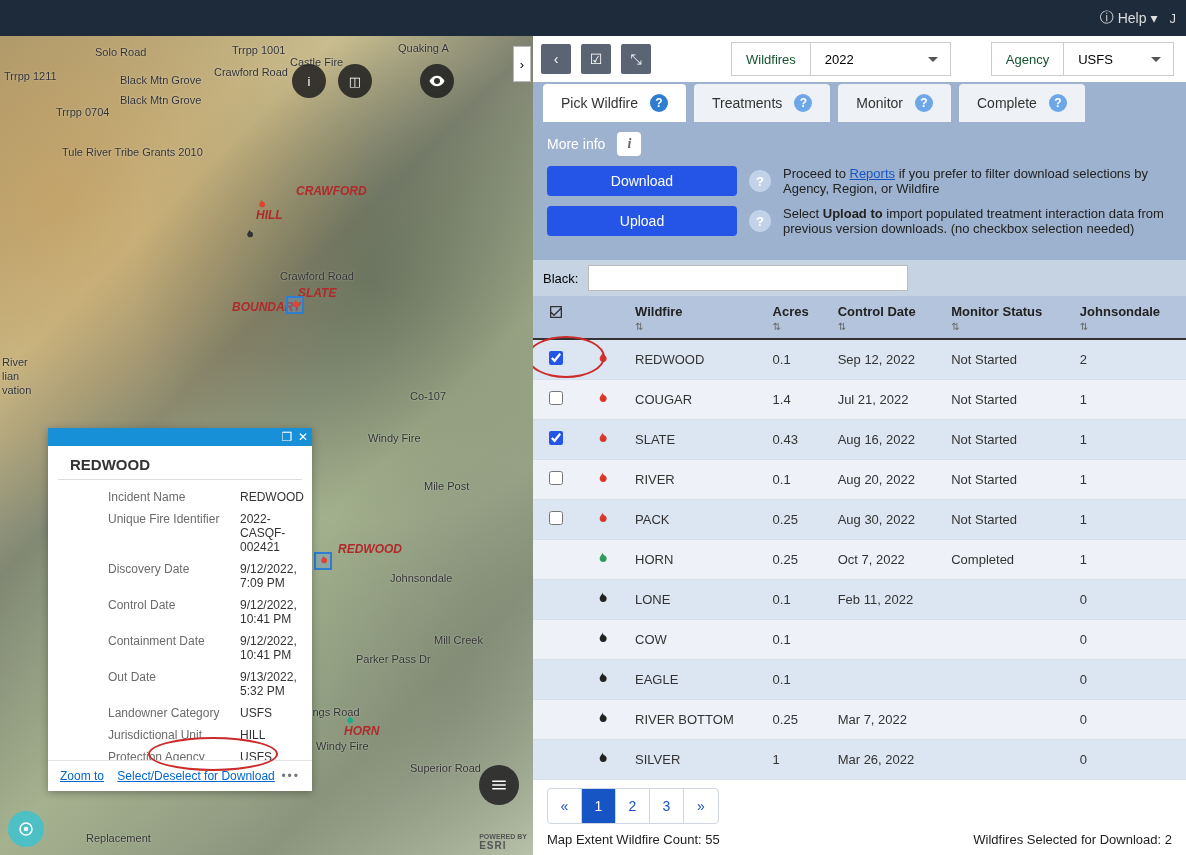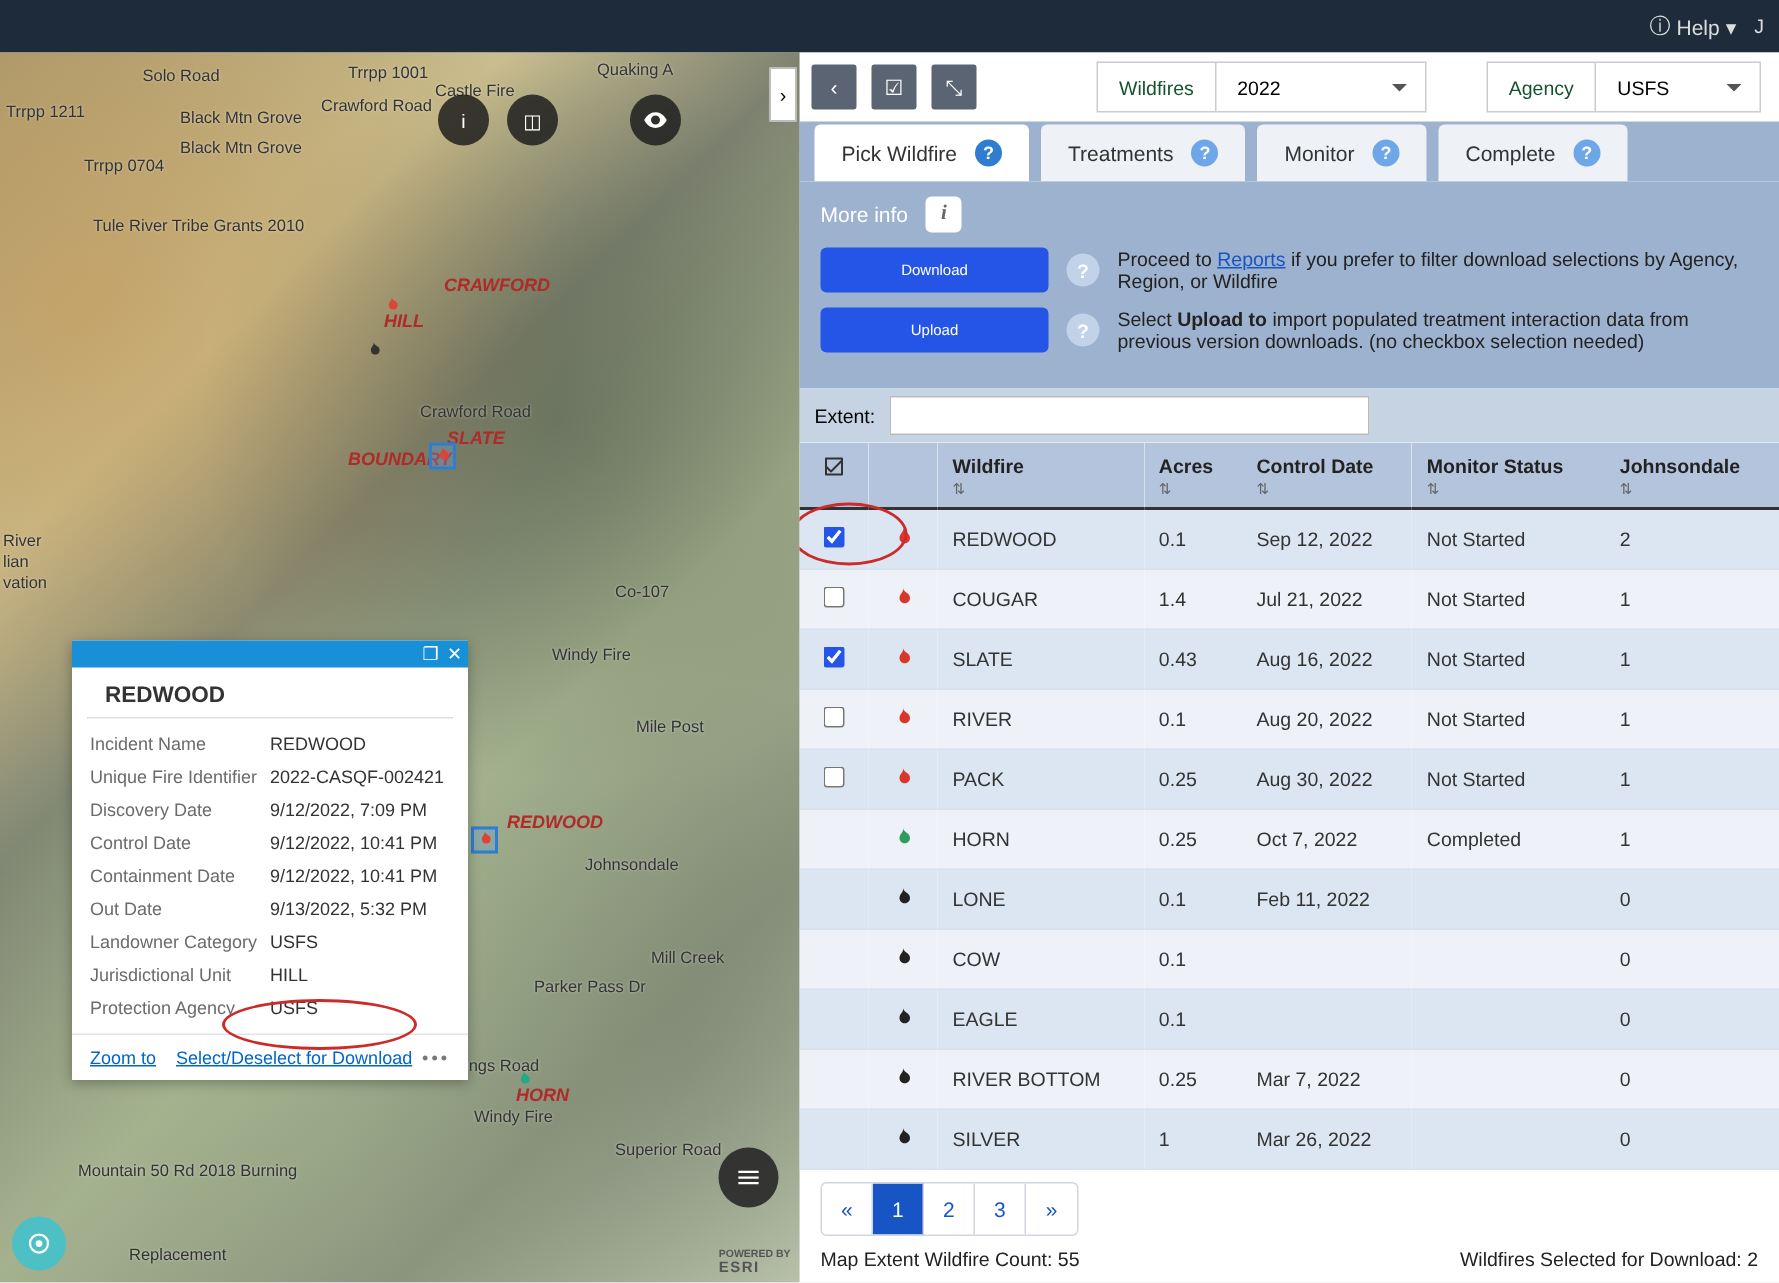--- a/index.html
+++ b/index.html
@@ -23,21 +23,21 @@
 .map-collapse { position:absolute; top:10px; right:2px; width:18px; height:36px; background:#fff; border:1px solid #bbb; display:flex; align-items:center; justify-content:center; cursor:pointer;}
 .esri-credit{position:absolute;bottom:4px;right:6px;font-size:10px;color:#555;text-transform:uppercase;letter-spacing:1px;font-weight:bold;}
 .esri-credit small{display:block;font-size:7px;letter-spacing:0;}
 
 .popup { position:absolute; top:392px; left:48px; width:264px; background:#fff; box-shadow:0 2px 8px rgba(0,0,0,.3); font-size:12px;}
 .popup-header { height:18px; background:#1890d8; display:flex; justify-content:flex-end; align-items:center; padding:0 2px; gap:2px;}
 .popup-header span{color:#fff; cursor:pointer; font-size:12px; width:14px; text-align:center;}
 .popup-title { padding:10px 12px 6px; font-size:15px; font-weight:700; color:#333; border-bottom:1px solid #ddd; margin:0 10px;}
 .popup-body { max-height:280px; overflow-y:auto; padding:6px 12px 6px; position:relative;}
 .popup-body::-webkit-scrollbar{width:10px;} .popup-body::-webkit-scrollbar-thumb{background:#bbb;border-radius:4px;}
-.popup-row { display:flex; padding:4px 0; gap:8px;}
+.popup-row { display:flex; padding:4px 0; gap:20px;margin-left:48px;}
 .popup-row .k { width:112px; color:#6b6b6b; flex-shrink:0;}
 .popup-row .v { color:#333; }
 .popup-footer { border-top:1px solid #e4e4e4; padding:8px 12px; display:flex; align-items:center; justify-content:space-between;}
 .popup-footer a{color:#0066cc; text-decoration:underline; cursor:pointer; font-size:12px;}
 .popup-dots{letter-spacing:2px; color:#777; cursor:pointer;}
 .select-circle{position:absolute;border:2.5px solid #cc2b2b;border-radius:50%;pointer-events:none;}
 .fabs{position:absolute; bottom:50px; right:14px; display:flex; flex-direction:column; gap:10px;}
 .fab{width:40px;height:40px;border-radius:50%;background:rgba(40,40,40,.9);display:flex;align-items:center;justify-content:center;color:#fff;cursor:pointer;}
 .corner-fab{position:absolute;bottom:8px;left:8px;width:36px;height:36px;border-radius:50%;background:#4cc0c4;display:flex;align-items:center;justify-content:center;color:#fff;cursor:pointer;}
 
@@ -50,21 +50,21 @@
 .sel-value::after{content:"";position:absolute;right:12px;top:50%;border:5px solid transparent;border-top-color:#555;transform:translateY(-2px);}
 .tabs { display:flex; gap:8px; background:#9db2ce; padding-left:10px; height:40px; align-items:flex-end;}
 .tab { background:#eef1f5; padding:10px 18px 10px; display:flex; align-items:center; gap:12px; color:#333; cursor:pointer; border-radius:4px 4px 0 0; font-size:14px;}
 .tab.active { background:#fff; font-weight:400;}
 .tab .q{width:18px;height:18px;border-radius:50%;background:#6da7e8;color:#fff;display:flex;align-items:center;justify-content:center;font-size:12px;font-weight:bold;}
 .tab.active .q{background:#2f7dd1;}
 .panel-area { background:#9db2ce; padding:10px 14px 14px; }
 .more-info{display:flex;align-items:center;gap:12px;color:#fff;font-size:14px;margin-bottom:10px;}
 .info-chip{width:24px;height:24px;border-radius:4px;background:#fff;display:flex;align-items:center;justify-content:center;color:#666;font-style:italic;font-family:serif;font-weight:bold;cursor:pointer;}
 .action-row{display:flex;align-items:center;gap:12px;margin-bottom:10px;}
-.big-btn{width:152px;height:30px;background:#2455e6;color:#fff;border:none;border-radius:4px;font-size:10px;cursor:pointer;}
+.big-btn{width:190px;height:30px;background:#2455e6;color:#fff;border:none;border-radius:4px;font-size:14px;cursor:pointer;}
 .q-circ{width:22px;height:22px;border-radius:50%;background:#c2d2e8;color:#fff;display:flex;align-items:center;justify-content:center;font-weight:bold;cursor:pointer;}
 .action-text{color:#222;font-size:13px;flex:1;min-width:0;}
 .action-text a{color:#1855c4;text-decoration:underline;cursor:pointer;}
 .search-row{display:flex;align-items:center;background:#c6d3e3;height:36px;padding:0 10px;gap:10px;}
 .search-row input{flex:0 0 320px;height:26px;border:1px solid #bbb;padding:0 6px;}
 .table-wrap{flex:1;overflow:auto;}
 table{width:100%;border-collapse:collapse;font-size:13px;}
 thead th{background:#b4c4dc;text-align:left;padding:8px 10px 6px;font-weight:700;color:#222;border-bottom:2px solid #333;position:relative;vertical-align:top;}
 thead th .sort{font-size:10px;color:#666;display:block;margin-top:2px;font-weight:normal;}
 tbody td{padding:10px 10px;border-bottom:1px solid #d8e0ec;color:#333;}
@@ -290,21 +290,21 @@
         <div class="action-row">
           <button class="big-btn">Upload</button>
           <span class="q-circ">?</span>
           <div class="action-text">
             <span>Select </span><b>Upload to</b><span> import populated treatment interaction data from previous version downloads. (no checkbox selection needed)</span>
           </div>
         </div>
       </div>
 
       <div class="search-row">
-        <span>Extent:</span>
+        <span>Black:</span>
         <input type="text" style="">
       </div>
 
       <div class="table-wrap" style="position:relative;">
         <div class="select-circle" style="width:78px;height:42px;top:40px;left:-6px;z-index:5;"></div>
         <table>
           <thead>
             <tr>
               <th class="th-check" style="width:46px;text-align:center;">
                 <svg viewBox="0 0 24 24">

